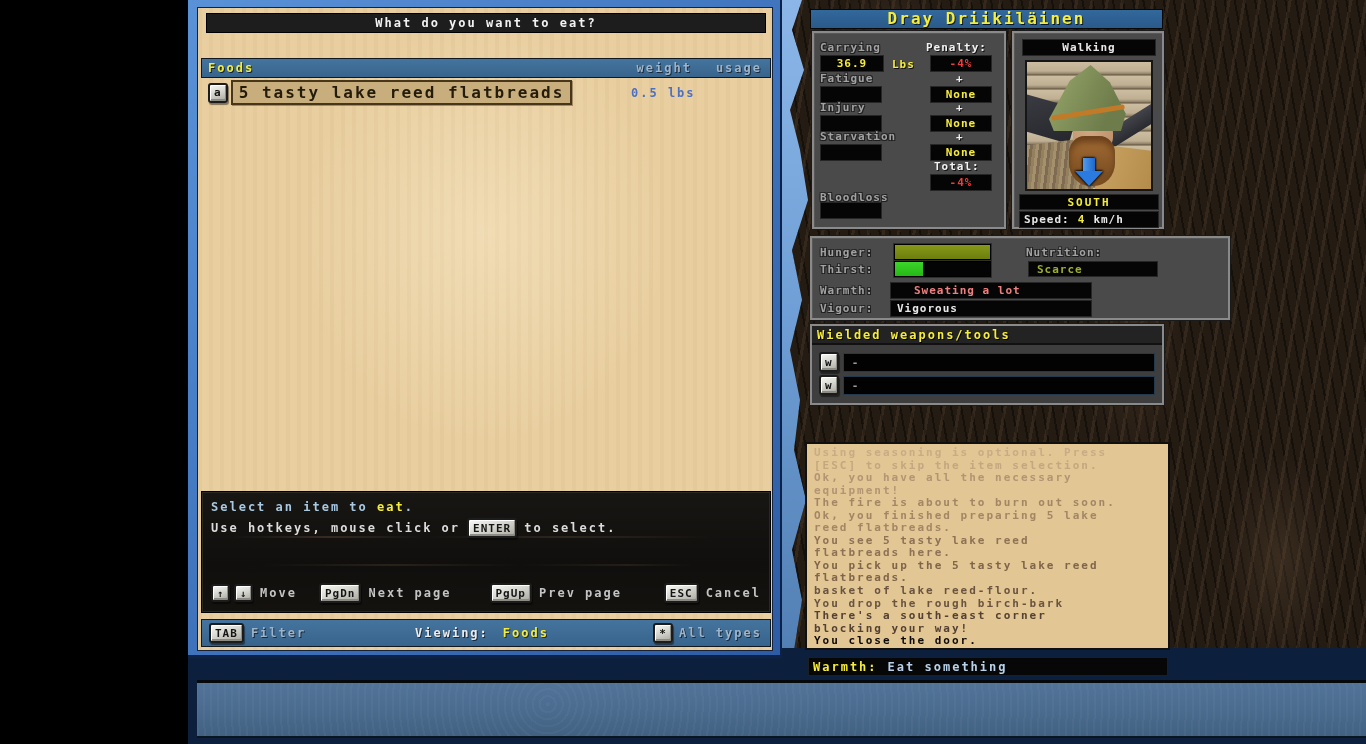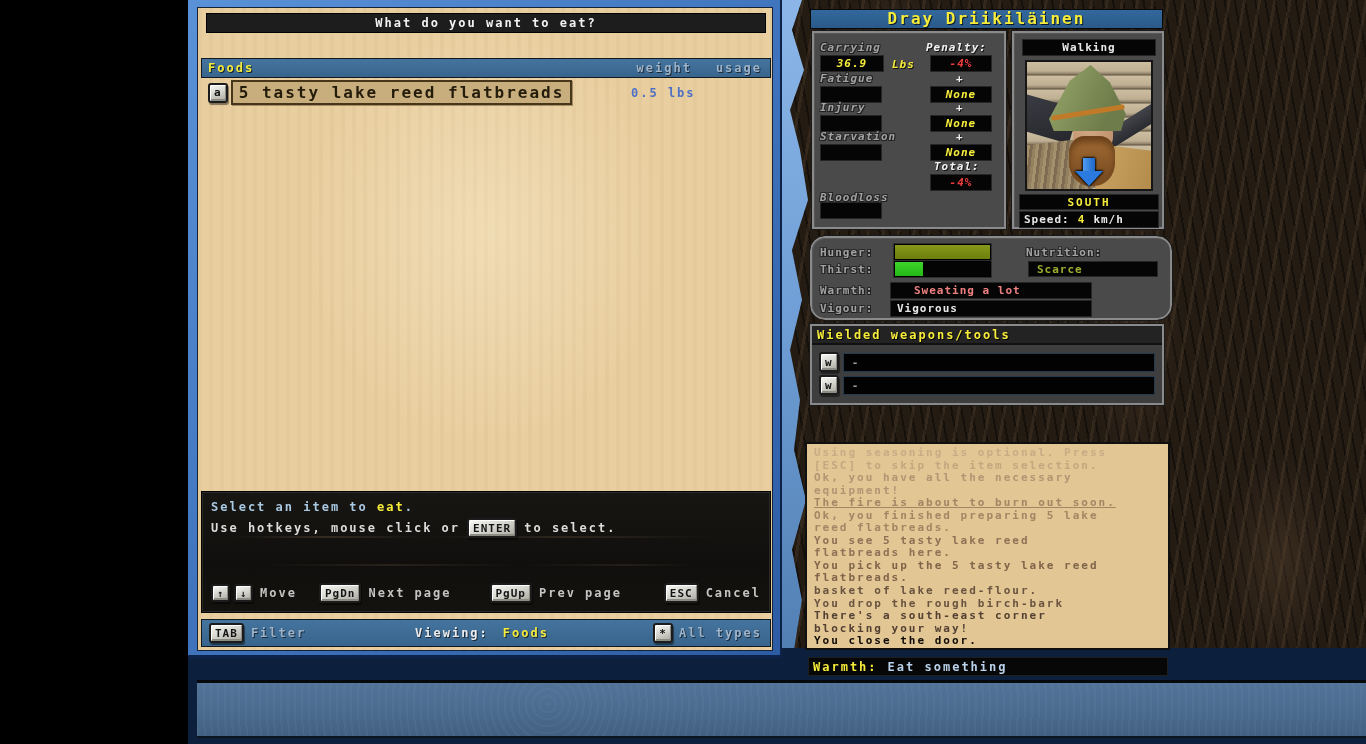--- a/index.html
+++ b/index.html
@@ -90,21 +90,21 @@
   .viewing-val { color:#f6ec3a; text-shadow:1px 1px 0 #1a2a3a; }
   .alltypes-grp { margin-left:auto; margin-right:8px; display:flex; align-items:center; gap:6px; }
 
   
   .char-title { left:810px; top:9px; width:353px; height:20px;
     background:linear-gradient(#33689c,#2a5a8a); border:1px solid #080808;
     color:#f6ec3a; font-size:16px; letter-spacing:2px; text-align:center; line-height:18px;
     text-shadow:1px 1px 0 #0a1a2a; }
   .gpanel { background:#4a4a4a; border:2px solid #8a8a8a; outline:1px solid #1a1a1a;
     box-shadow:inset 1px 1px 0 rgba(255,255,255,.08); }
-  .stats-panel { left:812px; top:31px; width:194px; height:198px;font-style:italic; }
+  .stats-panel { left:812px; top:31px; width:194px; height:198px; }
   .walk-panel { left:1012px; top:31px; width:152px; height:198px; }
   .glabel { position:absolute; color:#a2a2a2; font-size:11px; letter-spacing:1px;
     text-shadow:1px 1px 0 #1e1e1e, -1px -1px 0 #2a2a2a, 1px -1px 0 #222, -1px 1px 0 #222; }
   .wlabel { position:absolute; color:#f2f2f2; font-size:11px; letter-spacing:1px; text-shadow:1px 1px 0 #111; }
   .blackbox { position:absolute; background:#050505; border:1px solid #262626;
     font-size:11px; letter-spacing:1px; color:#e8e8e8; display:flex; align-items:center; justify-content:center; }
   .val-yellow { color:#f6ec3a; } .val-red { color:#f03c3c; } .val-olive { color:#9fae2e; }
   .val-salmon { color:#ee8080; }
 
   .portrait { position:absolute; left:11px; top:27px; width:128px; height:131px;
@@ -128,21 +128,21 @@
     background:repeating-linear-gradient(104deg,#a5906e 0 3px,#7e6b51 3px 6px,#93805f 6px 9px);
     transform:rotate(-7deg); border-radius:10px; }
   .jacket { position:absolute; right:-8px; top:86px; width:62px; height:52px;
     background:linear-gradient(100deg,#caa262,#b08848); transform:rotate(7deg); border-radius:8px; }
   .dir-arrow { position:absolute; left:50%; bottom:3px; transform:translateX(-50%);
     filter:drop-shadow(0 0 1px #000) drop-shadow(0 0 1px #000); }
   .dir-arrow .stem { width:12px; height:13px; background:linear-gradient(90deg,#4f9df0,#1e66c8); margin:0 auto; }
   .dir-arrow .head { width:0; height:0; border-left:14px solid transparent;
     border-right:14px solid transparent; border-top:15px solid #2a7ae0; }
 
-  .cond-panel { left:810px; top:236px; width:362px; height:84px;border-radius:15px; }
+  .cond-panel { left:810px; top:236px; width:420px; height:84px; }
   .bar { position:absolute; height:16px; width:97px; background:#040404; border:1px solid #000;
     box-shadow:0 0 0 1px #2e2e2e; }
   .bar .fill { height:100%; }
   .fill-olive { background:linear-gradient(#87991a,#6d7e0c); }
   .fill-green { background:linear-gradient(#3cd42a,#25b816); }
 
   .wield-panel { left:810px; top:324px; width:354px; height:81px; background:#3e3e3e;
     border:2px solid #8a8a8a; outline:1px solid #1a1a1a; }
   .wield-head { position:absolute; left:0; top:0; right:0; height:19px; background:#232323;
     border-bottom:2px solid #111; color:#f6ec3a; font-size:12px; letter-spacing:2px;
@@ -310,21 +310,21 @@
       <span class="keycap">w</span>
       <span class="wield-bar">-</span>
     </div>
   </div>
 
   <div class="abs log-panel">
     <div class="log-line" style="color: rgb(201, 172, 133);">Using seasoning is optional. Press</div>
     <div class="log-line" style="color: rgb(197, 167, 127);">[ESC] to skip the item selection.</div>
     <div class="log-line" style="color: rgb(178, 149, 115);">Ok, you have all the necessary</div>
     <div class="log-line" style="color: rgb(178, 149, 115);">equipment!</div>
-    <div class="log-line" style="color: rgb(163, 135, 101); text-decoration: underline;">The fire is about to burn out soon.</div>
+    <div class="log-line" style="color: rgb(163, 135, 101);">The fire is about to burn out soon.</div>
     <div class="log-line" style="color: rgb(163, 135, 101);">Ok, you finished preparing 5 lake</div>
     <div class="log-line" style="color: rgb(163, 135, 101);">reed flatbreads.</div>
     <div class="log-line" style="color: rgb(142, 114, 86);">You see 5 tasty lake reed</div>
     <div class="log-line" style="color: rgb(142, 114, 86);">flatbreads here.</div>
     <div class="log-line" style="color: rgb(127, 101, 74);">You pick up the 5 tasty lake reed</div>
     <div class="log-line" style="color: rgb(127, 101, 74);">flatbreads.</div>
     <div class="log-line" style="color: rgb(106, 84, 64);">basket of lake reed-flour.</div>
     <div class="log-line" style="color: rgb(106, 84, 64);">You drop the rough birch-bark</div>
     <div class="log-line" style="color: rgb(84, 65, 51);">There's a south-east corner</div>
     <div class="log-line" style="color: rgb(84, 65, 51);">blocking your way!</div>

